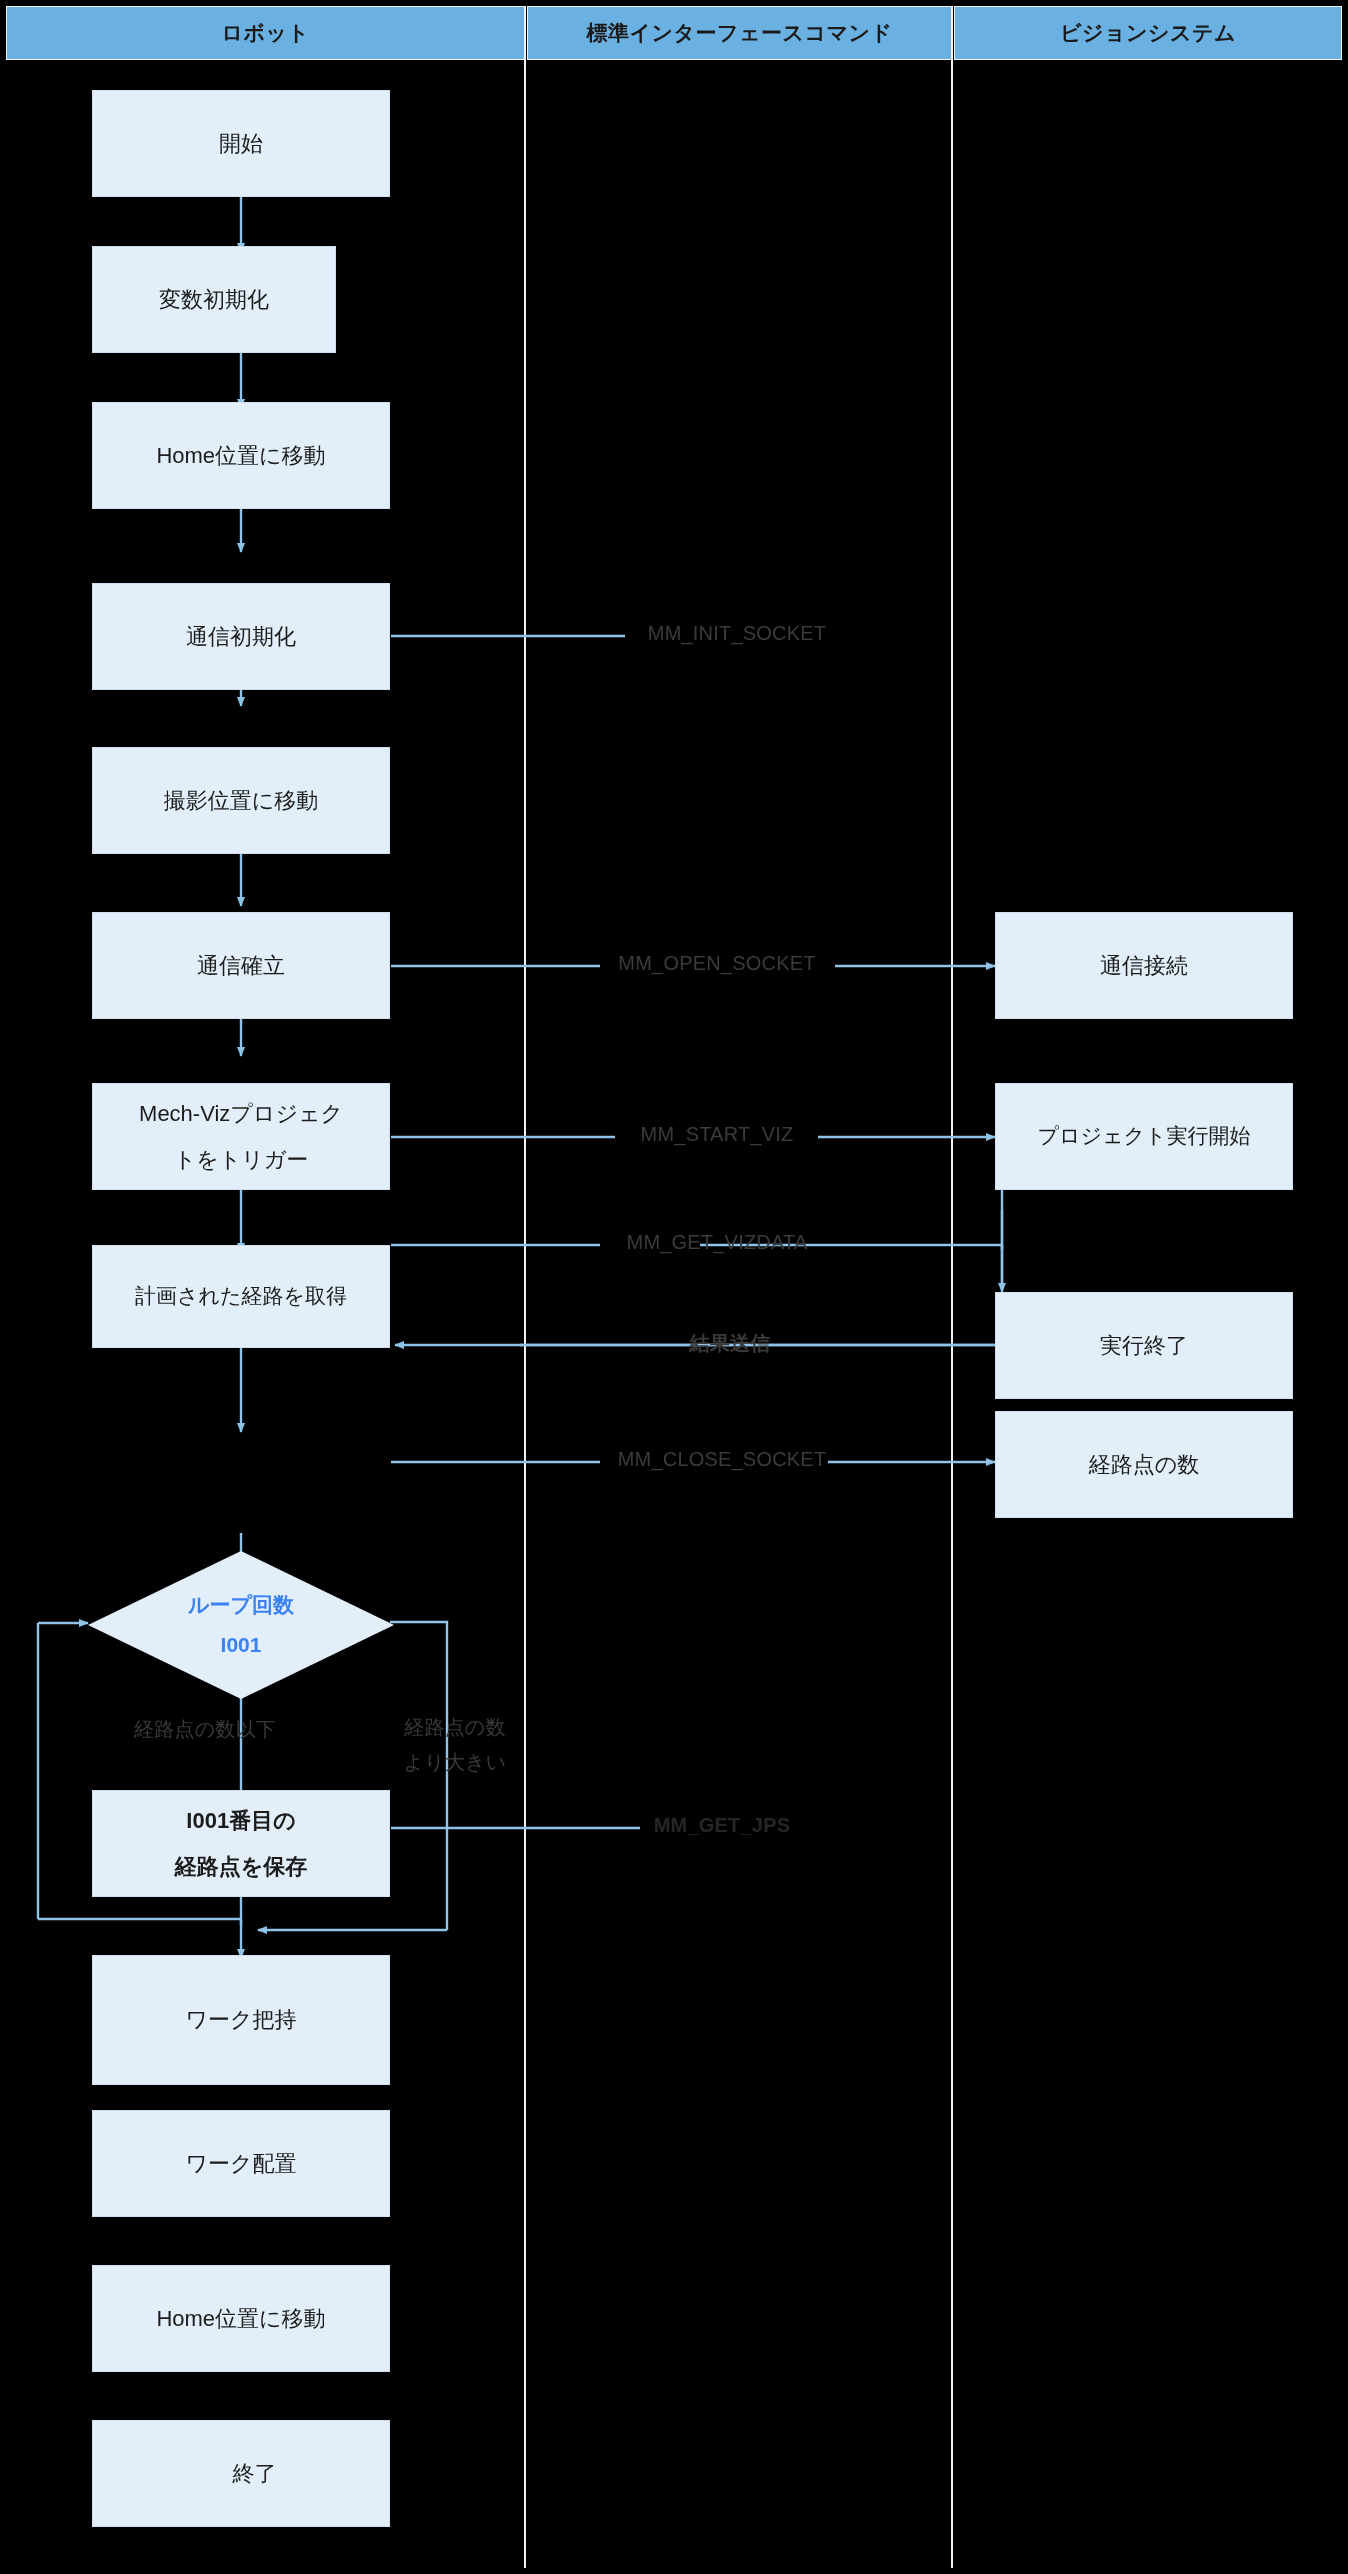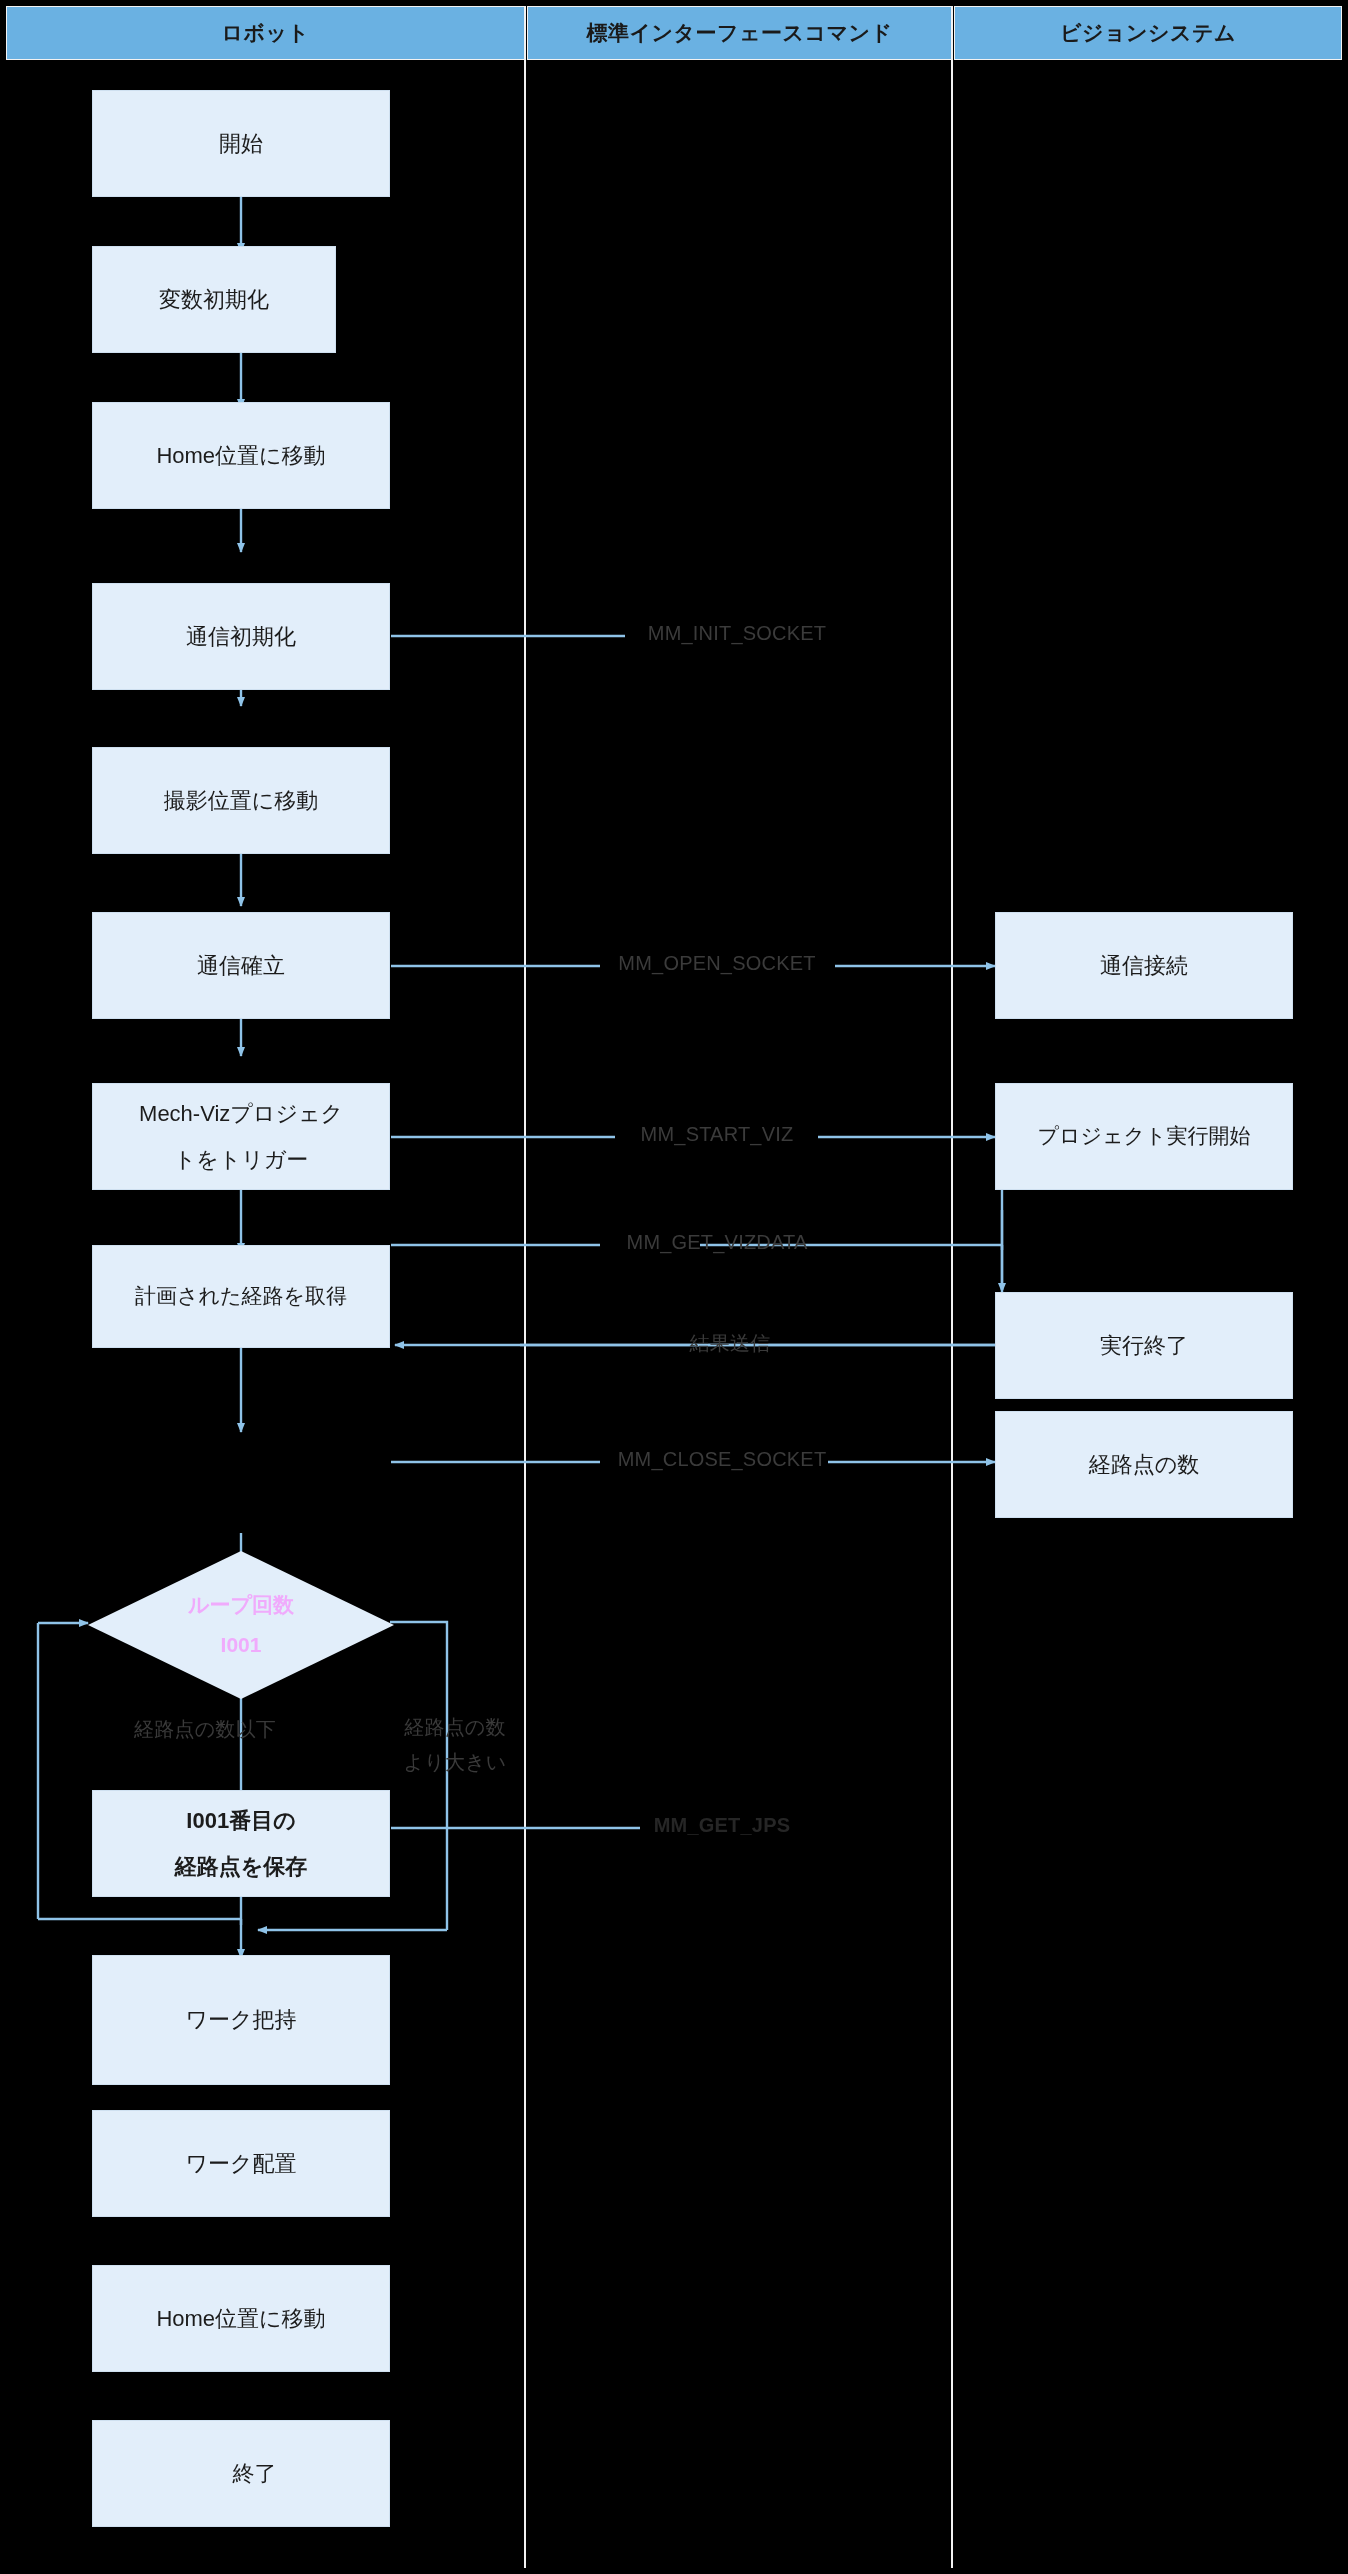--- a/index.html
+++ b/index.html
@@ -27,21 +27,21 @@
     color:#1c1c1c;font-size:22px;line-height:1.45;box-sizing:border-box;
     padding:4px 8px;
   }
   .node.bold{font-weight:bold;}
   .node.two-line{line-height:1.7;gap:8px;}
 
   
   .diamond{
     position:absolute;display:flex;flex-direction:column;
     align-items:center;justify-content:center;text-align:center;
-    color:#f0abfc;font-size:21px;font-weight:bold;line-height:1.9;
+    color:#3b82f6;font-size:21px;font-weight:bold;line-height:1.9;
   }
   .diamond .dshape{
     position:absolute;left:0;top:0;width:100%;height:100%;
     background:#e2eefa;
     clip-path:polygon(50% 0%,100% 50%,50% 100%,0% 50%);
     z-index:0;
   }
   .diamond .dtext{position:relative;z-index:1;}
 
   
@@ -225,21 +225,21 @@
   </div>
 
   <div class="elabel center" style="left:717px;top:1123px;">
     <span>MM_START_VIZ</span>
   </div>
 
   <div class="elabel center" style="left:717px;top:1231px;">
     <span>MM_GET_VIZDATA</span>
   </div>
 
-  <div class="elabel center jp" style="left:730px;top:1330px;">
+  <div class="elabel center jp" style="left:730px;top:1330px;font-weight:bold;">
     <span>結果送信</span>
   </div>
 
   <div class="elabel center" style="left:722px;top:1448px;">
     <span>MM_CLOSE_SOCKET</span>
   </div>
 
   <div class="elabel center bold" style="left:722px;top:1814px;">
     <span>MM_GET_JPS</span>
   </div>

